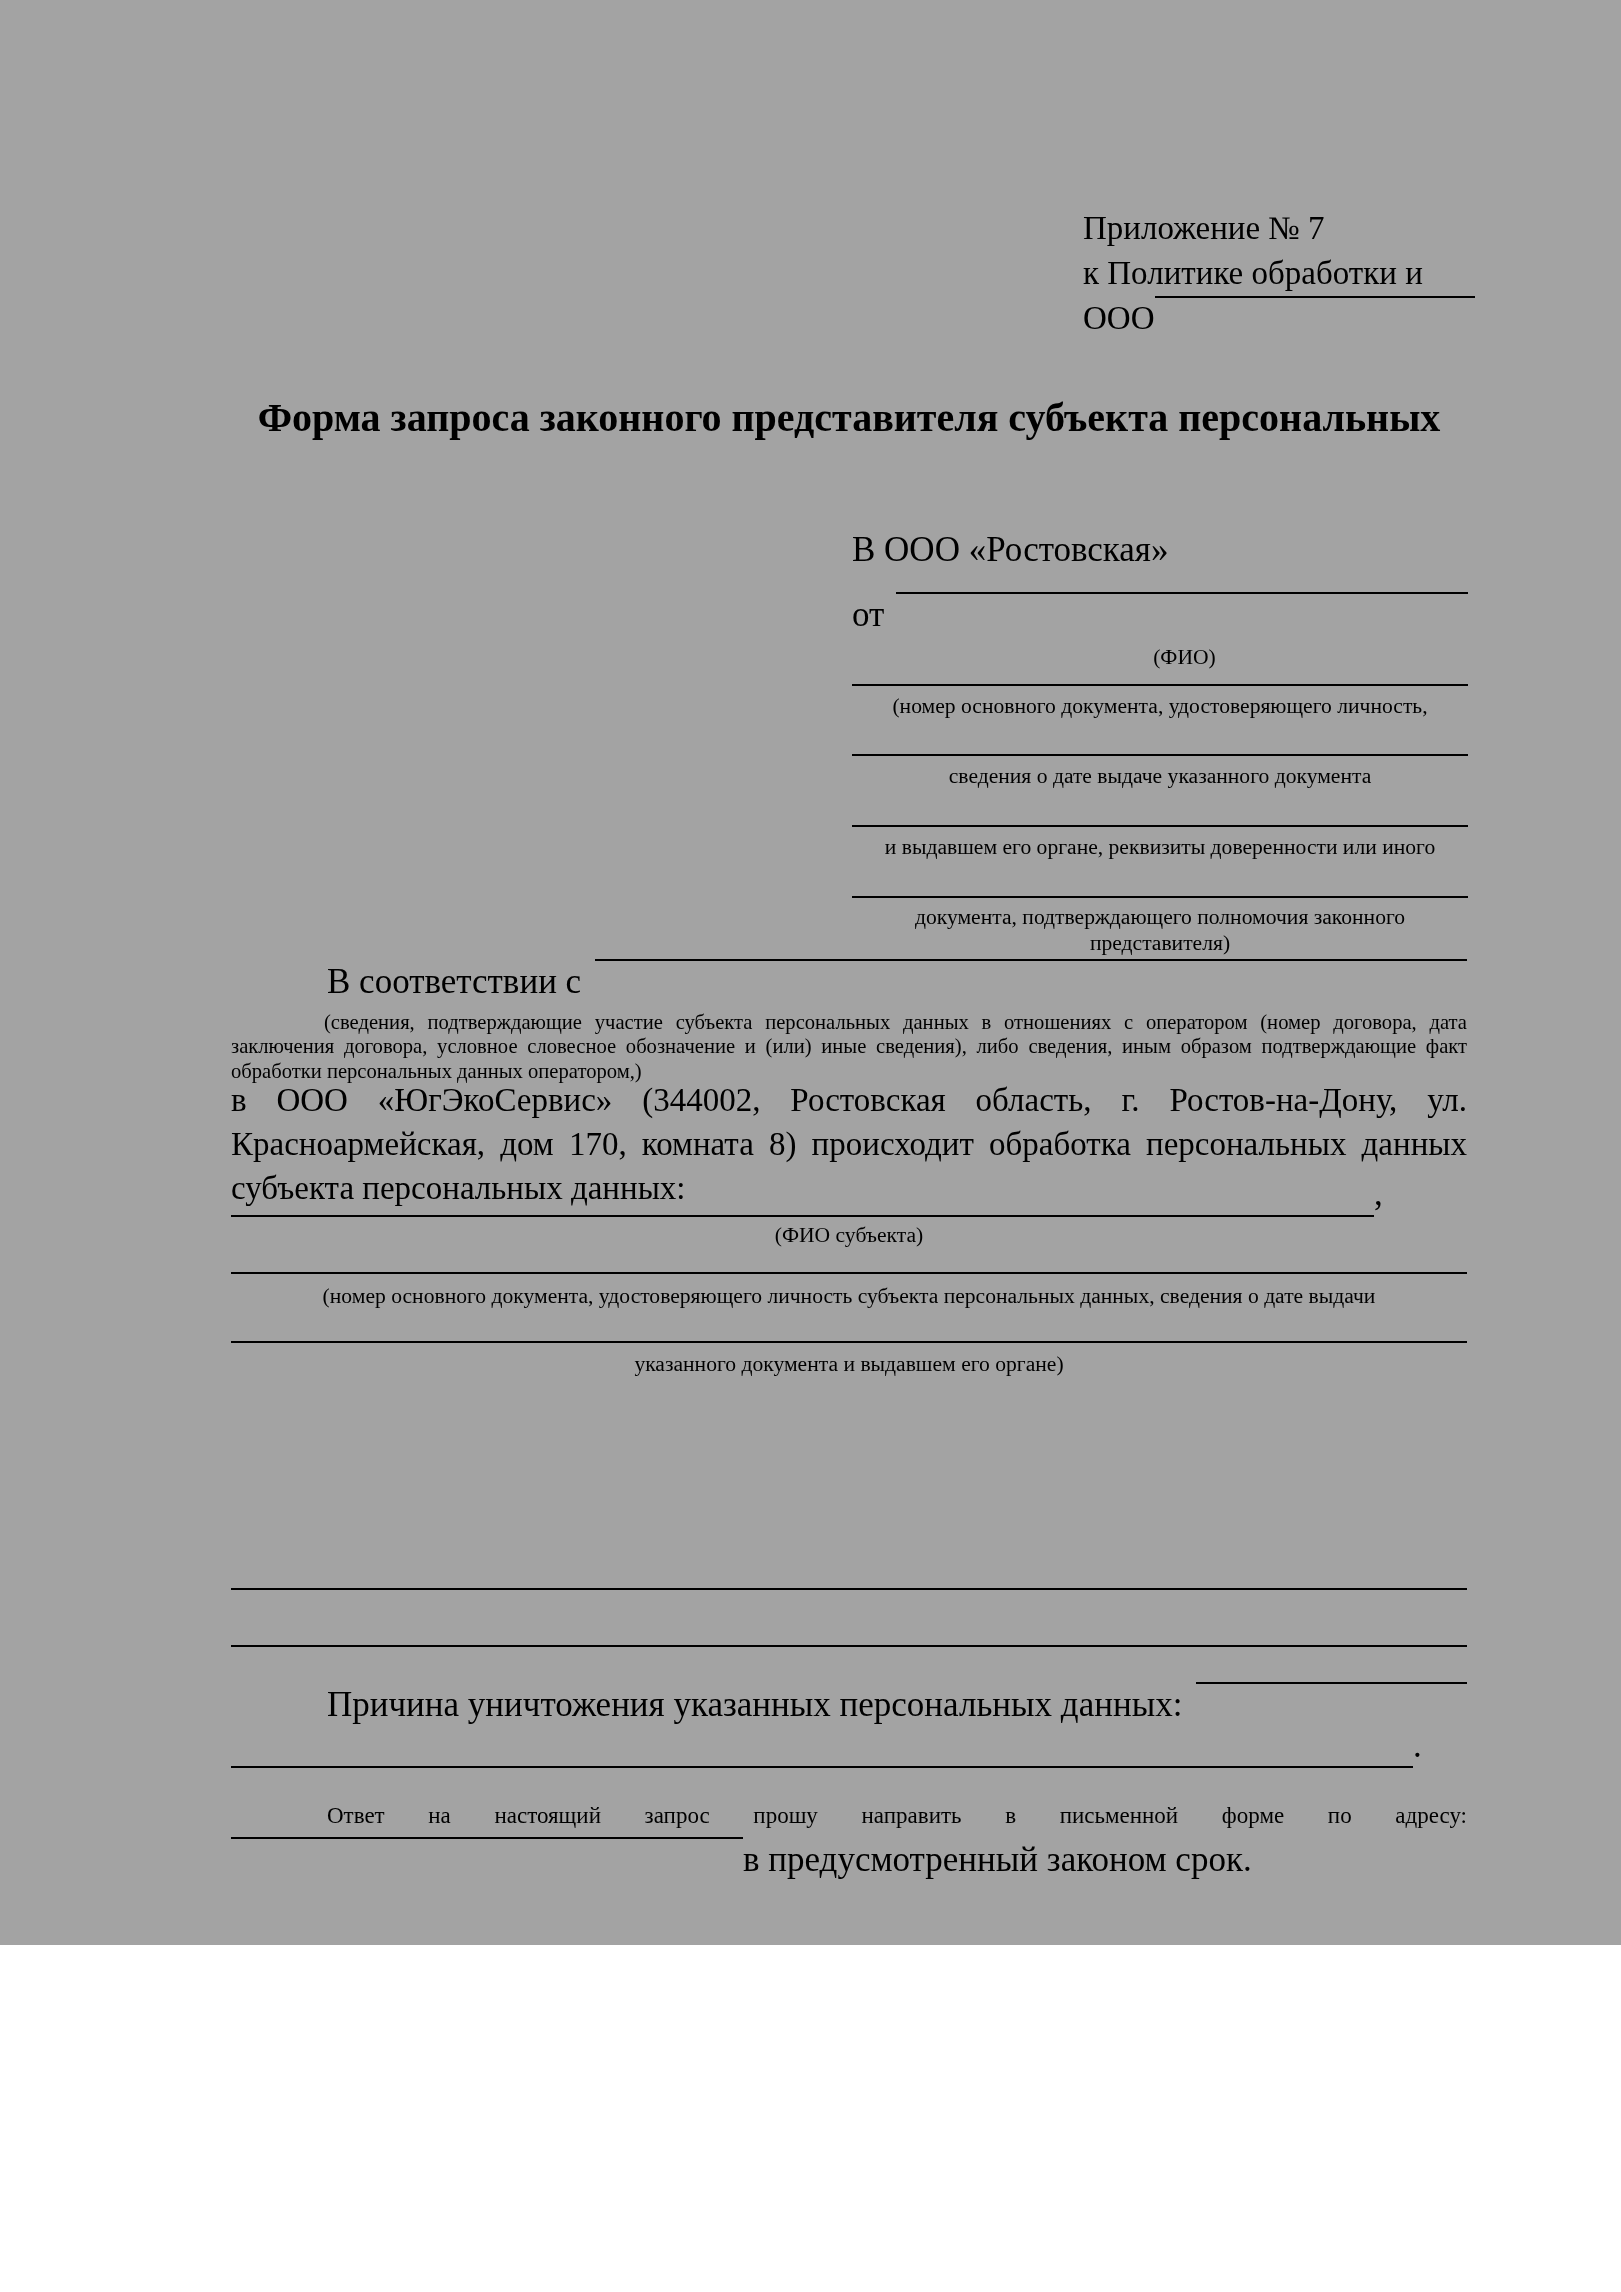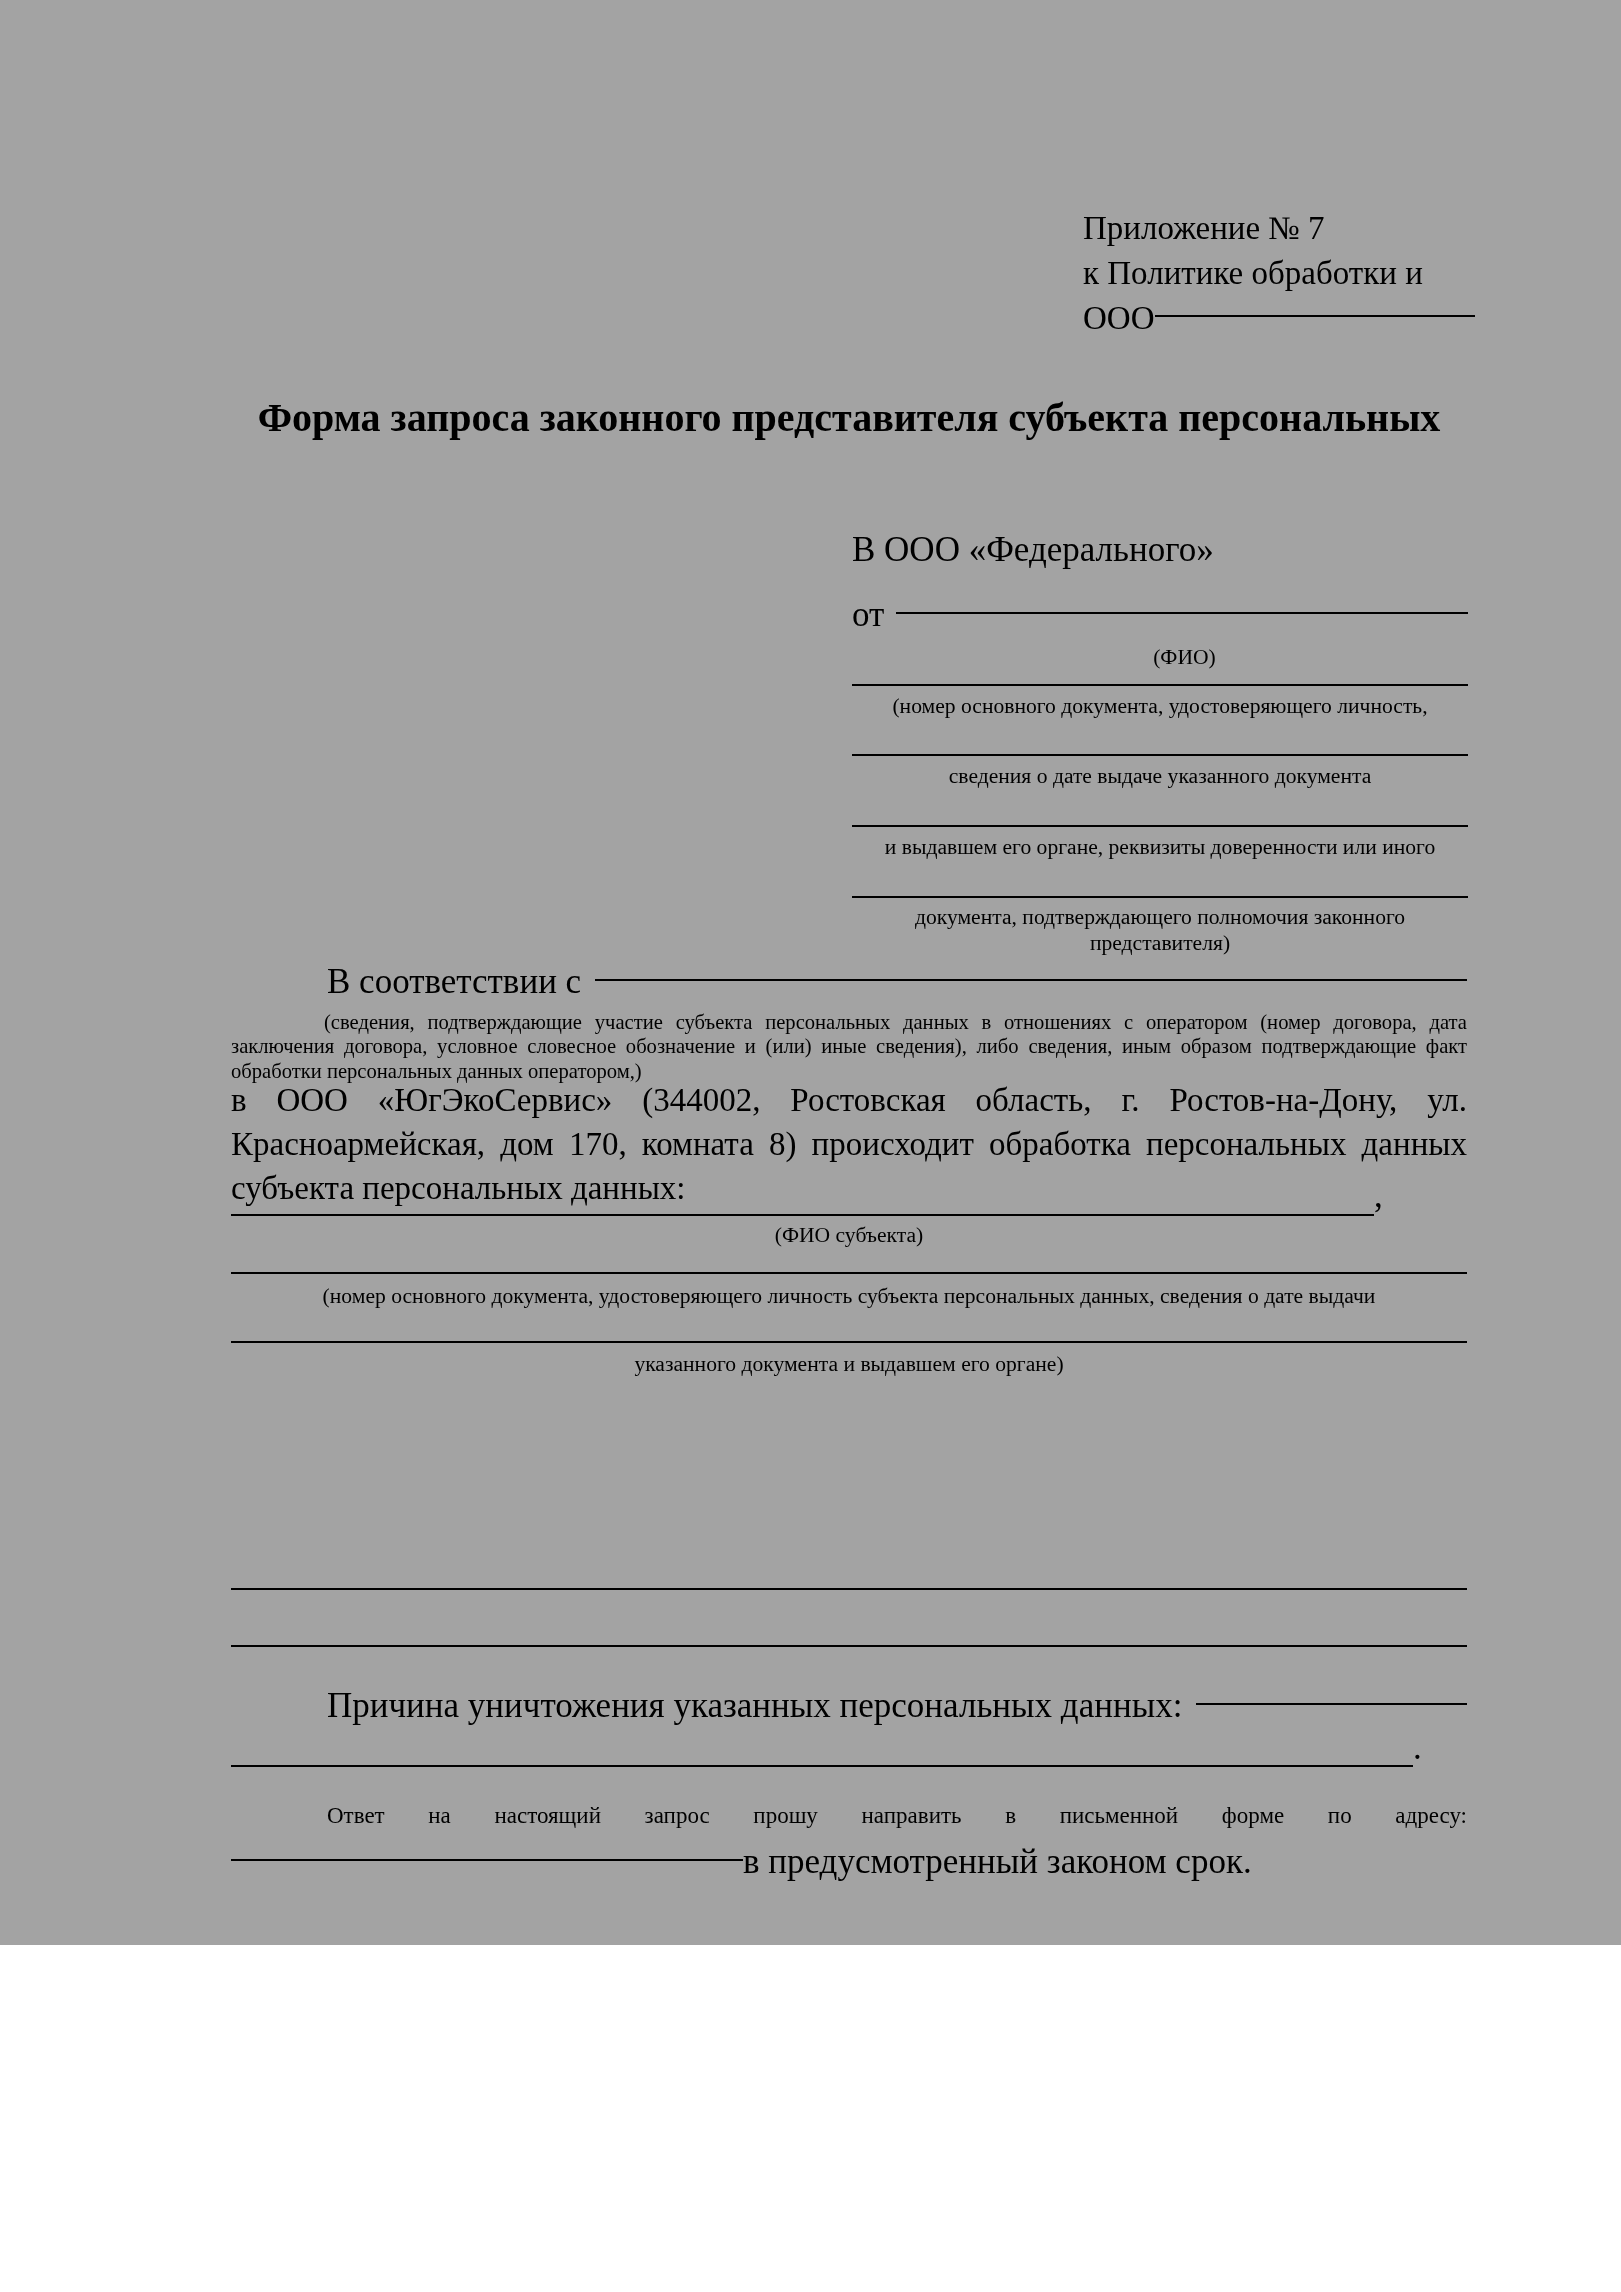--- a/index.html
+++ b/index.html
@@ -12,21 +12,21 @@
   }
   .abs{position:absolute;}
   .body-text{font-size:35px;line-height:45px;}
   .jline{font-size:33px;text-align:justify;text-align-last:justify;white-space:normal;}
   .jline-last{font-size:33px;text-align:left;text-align-last:left;}
   .cap{font-size:21.6px;line-height:25.5px;text-align:center;color:#000;}
   .rule{border-top:2px solid #000;height:0;}
   .rule3{border-top:2.9px solid #000;height:0;}
   .fill{flex:1 1 auto;border-bottom:2px solid #000;}
   .fill3{border-bottom:2.9px solid #000;}
-  .flexrow{display:flex;align-items:center;}
+  .flexrow{display:flex;align-items:flex-start;}
   .title{font-weight:bold;font-size:40px;line-height:56px;text-align:center;}
   .fineprint{font-size:20.6px;line-height:24.5px;}
   .nowrap{white-space:nowrap;}
 </style>
 </head>
 <body>
 
 <div class="page">
 
   <div class="abs body-text" style="left:1083px;top:206px;width:392px;font-size:33px;line-height:45px;">
@@ -36,21 +36,21 @@
       <span>ООО</span>
       <span class="fill" style="margin-bottom:4.9px;"></span>
     </div>
   </div>
 
   <div class="abs title" style="left:231px;top:390px;width:1236px;">
     <div>Форма запроса законного представителя субъекта персональных</div>
   </div>
 
   <div class="abs" style="left:852px;top:527px;width:616px;height:412px;">
-    <div class="abs body-text" style="left:0;top:0;">В ООО «Федерального»</div>
+    <div class="abs body-text" style="left:0;top:0;">В ООО «Ростовская»</div>
 
     <div class="abs flexrow" style="left:0;top:65px;width:616px;height:45px;">
       <span class="body-text">от</span>
       <span class="fill" style="margin-left:11.8px;margin-bottom:2.9px;"></span>
     </div>
     <div class="abs cap" style="left:49px;top:118px;width:567px;">(ФИО)</div>
 
     <div class="abs rule" style="left:0;top:157px;width:616px;"></div>
     <div class="abs cap" style="left:0;top:167px;width:616px;">(номер основного документа, удостоверяющего личность,</div>
 

